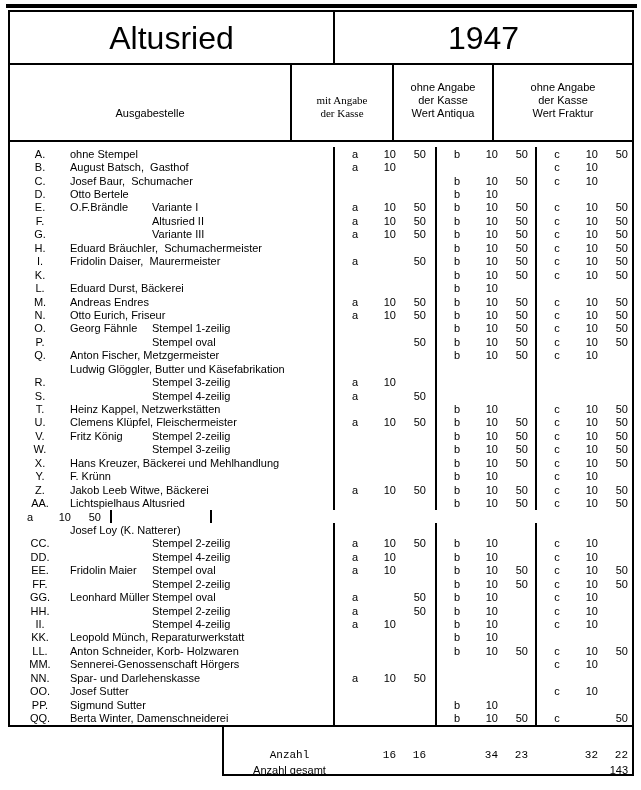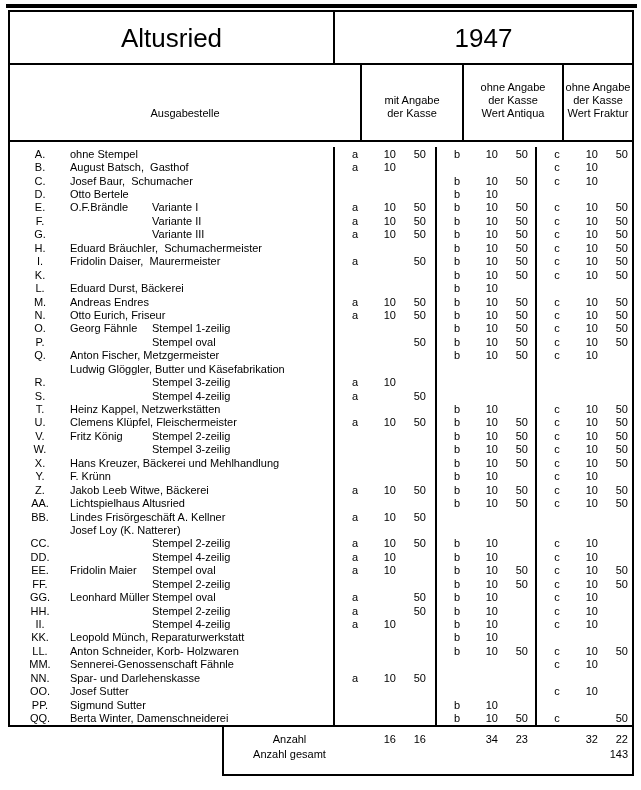--- a/index.html
+++ b/index.html
@@ -8,28 +8,28 @@
 
   .top-rule{position:absolute;left:6px;top:4px;width:631px;height:4px;background:#000;}
 
   .maintable{position:absolute;left:8px;top:10px;width:626px;height:717px;
              border:2px solid #000;box-sizing:border-box;display:flex;flex-direction:column;}
 
   .title-row{height:51px;border-bottom:2px solid #000;display:flex;flex:none;}
   .title-left{width:325px;border-right:2px solid #000;box-sizing:border-box;
               display:flex;align-items:center;justify-content:center;}
   .title-right{flex:1;display:flex;align-items:center;justify-content:center;}
-  .big-title{font-size:26px;line-height:1;}
+  .big-title{font-size:32px;line-height:1;}
 
   .header-row{height:75px;border-bottom:2px solid #000;display:flex;flex:none;
               font-size:11px;line-height:13px;text-align:center;}
   .hcell{display:flex;align-items:flex-end;justify-content:center;
          box-sizing:border-box;padding-bottom:20px;}
-  .h-name{width:352px;border-right:2px solid #000;justify-content:center;}
-  .h-a{width:102px;border-right:2px solid #000;}
+  .h-name{width:282px;border-right:2px solid #000;justify-content:center;}
+  .h-a{width:102px;border-right:2px solid #000;font-family:Liberation Serif, serif;}
   .h-b{width:100px;border-right:2px solid #000;}
   .h-c{flex:1;}
   .hlines span{display:block;}
 
   .tbody{flex:1;display:flex;flex-direction:column;padding-top:5px;box-sizing:border-box;
          font-size:11px;}
   .row{flex:1;display:flex;align-items:center;min-height:0;}
   .name-cell{width:325px;border-right:2px solid #000;box-sizing:border-box;
              align-self:stretch;display:flex;align-items:center;}
   .r-letter{width:60px;flex:none;text-align:center;}
@@ -41,21 +41,21 @@
   .g-b{width:100px;border-right:2px solid #000;}
   .g-c{flex:1;}
   .g-l{width:40px;flex:none;text-align:center;}
   .g-10{width:21px;flex:none;text-align:right;}
   .g-50{width:30px;flex:none;text-align:right;}
 
   .footerbox{position:absolute;left:222px;top:727px;width:412px;height:49px;
              border-left:2px solid #000;border-right:2px solid #000;border-bottom:2px solid #000;
              box-sizing:border-box;font-size:11px;}
   .f-row{display:flex;align-items:center;height:15px;}
-  .f-row1{margin-top:4px;}
+  .f-row1{margin-top:20px;font-family:Liberation Mono, monospace;}
   .f-label{width:111px;flex:none;text-align:center;box-sizing:border-box;padding-left:20px;}
   .f-g{display:flex;align-items:center;}
   .f-ga{width:102px;} .f-gb{width:100px;} .f-gc{flex:1;}
 </style>
 </head>
 <body>
 
 <div id="page">
   <div class="top-rule"></div>
 
@@ -210,21 +210,21 @@
             <span class="g-l">c</span>
             <span class="g-10">10</span>
             <span class="g-50">50</span>
           </div>
         </div>
 
         <div class="row">
           <div class="name-cell">
             <span class="r-letter">F.</span>
             <span class="r-name"></span>
-            <span class="r-variant">Variante II</span>
+            <span class="r-variant">Altusried II</span>
           </div>
           <div class="gcell g-a">
             <span class="g-l">a</span>
             <span class="g-10">10</span>
             <span class="g-50">50</span>
           </div>
           <div class="gcell g-b">
             <span class="g-l">b</span>
             <span class="g-10">10</span>
             <span class="g-50">50</span>
@@ -712,25 +712,20 @@
             <span class="g-50">50</span>
           </div>
           <div class="gcell g-c">
             <span class="g-l">c</span>
             <span class="g-10">10</span>
             <span class="g-50">50</span>
           </div>
         </div>
 
         <div class="row">
-          <div class="name-cell">
-            <span class="r-letter">BB.</span>
-            <span class="r-name">Lindes Frisörgeschäft A. Kellner</span>
-            <span class="r-variant"></span>
-          </div>
           <div class="gcell g-a">
             <span class="g-l">a</span>
             <span class="g-10">10</span>
             <span class="g-50">50</span>
           </div>
           <div class="gcell g-b">
             <span class="g-l"></span>
             <span class="g-10"></span>
             <span class="g-50"></span>
           </div>
@@ -967,21 +962,21 @@
           <div class="gcell g-c">
             <span class="g-l">c</span>
             <span class="g-10">10</span>
             <span class="g-50">50</span>
           </div>
         </div>
 
         <div class="row">
           <div class="name-cell">
             <span class="r-letter">MM.</span>
-            <span class="r-name">Sennerei-Genossenschaft Fähnle</span>
+            <span class="r-name">Sennerei-Genossenschaft Hörgers</span>
             <span class="r-variant"></span>
           </div>
           <div class="gcell g-a">
             <span class="g-l"></span>
             <span class="g-10"></span>
             <span class="g-50"></span>
           </div>
           <div class="gcell g-b">
             <span class="g-l"></span>
             <span class="g-10"></span>

